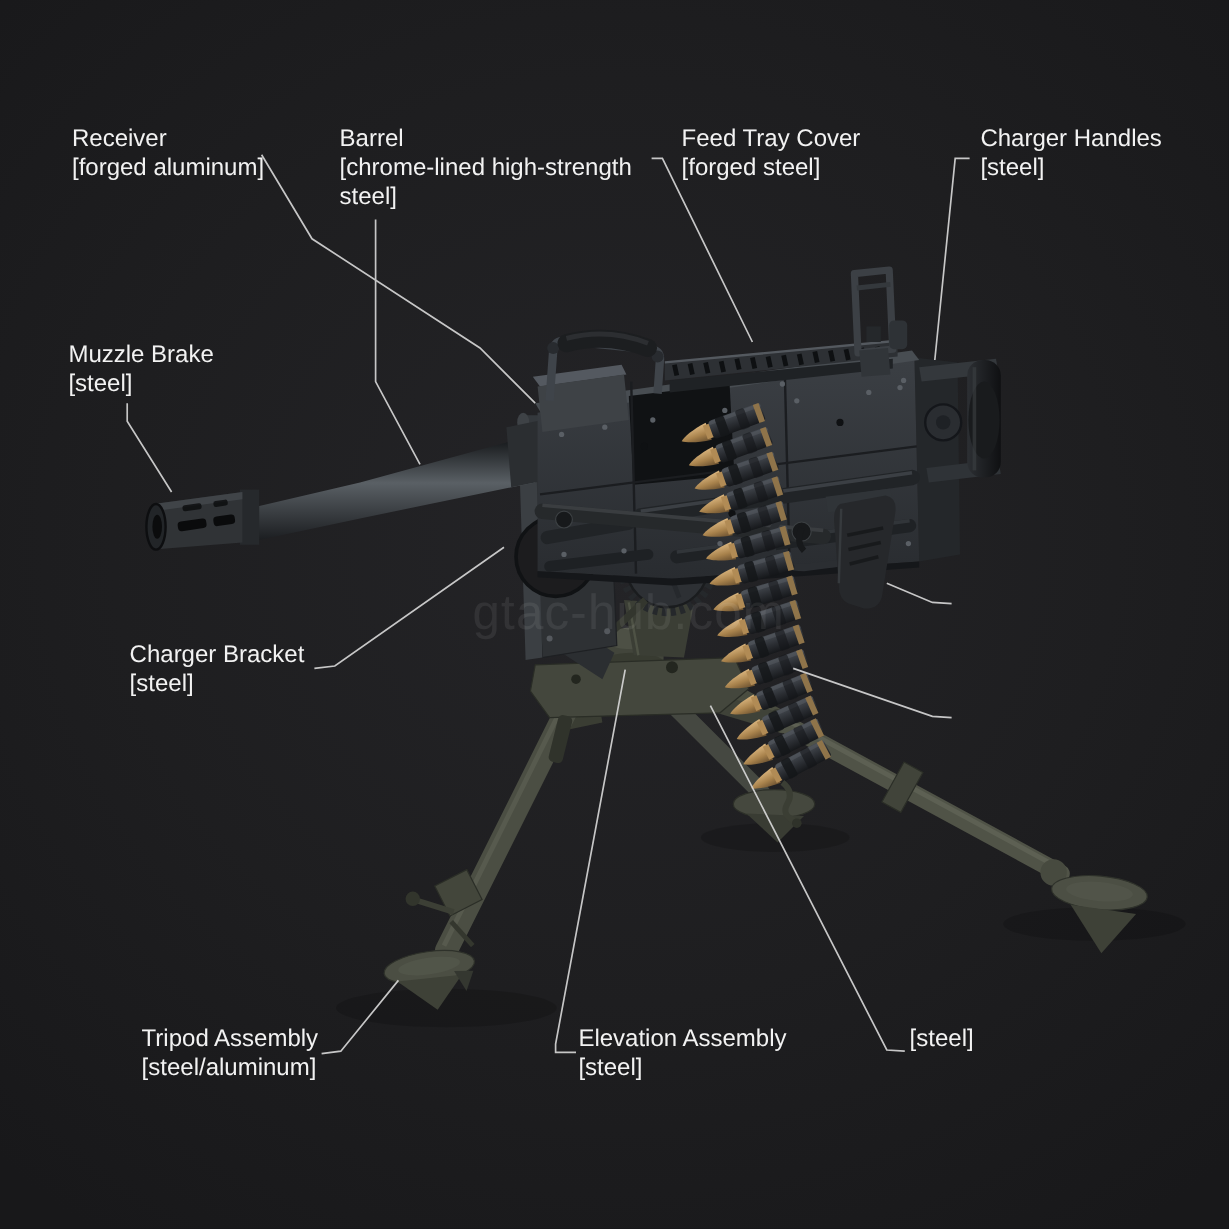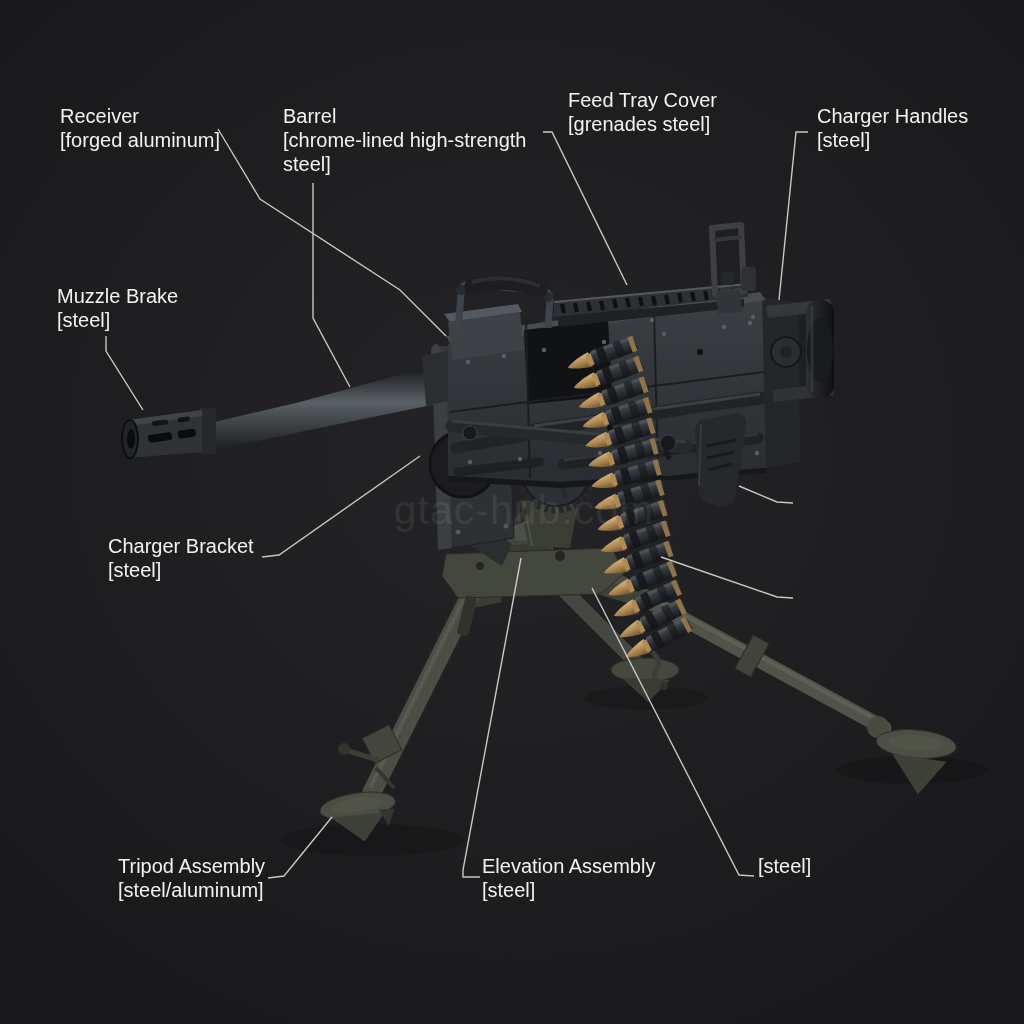--- a/index.html
+++ b/index.html
@@ -298,23 +298,23 @@
 </svg>
 
 <div class="label wrap" style="left:283px;top:104px">
   <div class="lname">Barrel</div>
   <div class="lmat">[chrome-lined high-strength steel]</div>
 </div>
 <div class="label" style="left:60px;top:104px">
   <div class="lname">Receiver</div>
   <div class="lmat">[forged aluminum]</div>
 </div>
-<div class="label" style="left:568px;top:88px">
+<div class="label" style="left:568px;top:104px">
   <div class="lname">Feed Tray Cover</div>
-  <div class="lmat">[grenades steel]</div>
+  <div class="lmat">[forged steel]</div>
 </div>
 <div class="label" style="left:817px;top:104px">
   <div class="lname">Charger Handles</div>
   <div class="lmat">[steel]</div>
 </div>
 <div class="label" style="left:57px;top:284px">
   <div class="lname">Muzzle Brake</div>
   <div class="lmat">[steel]</div>
 </div>
 <div class="label" style="left:108px;top:534px">

